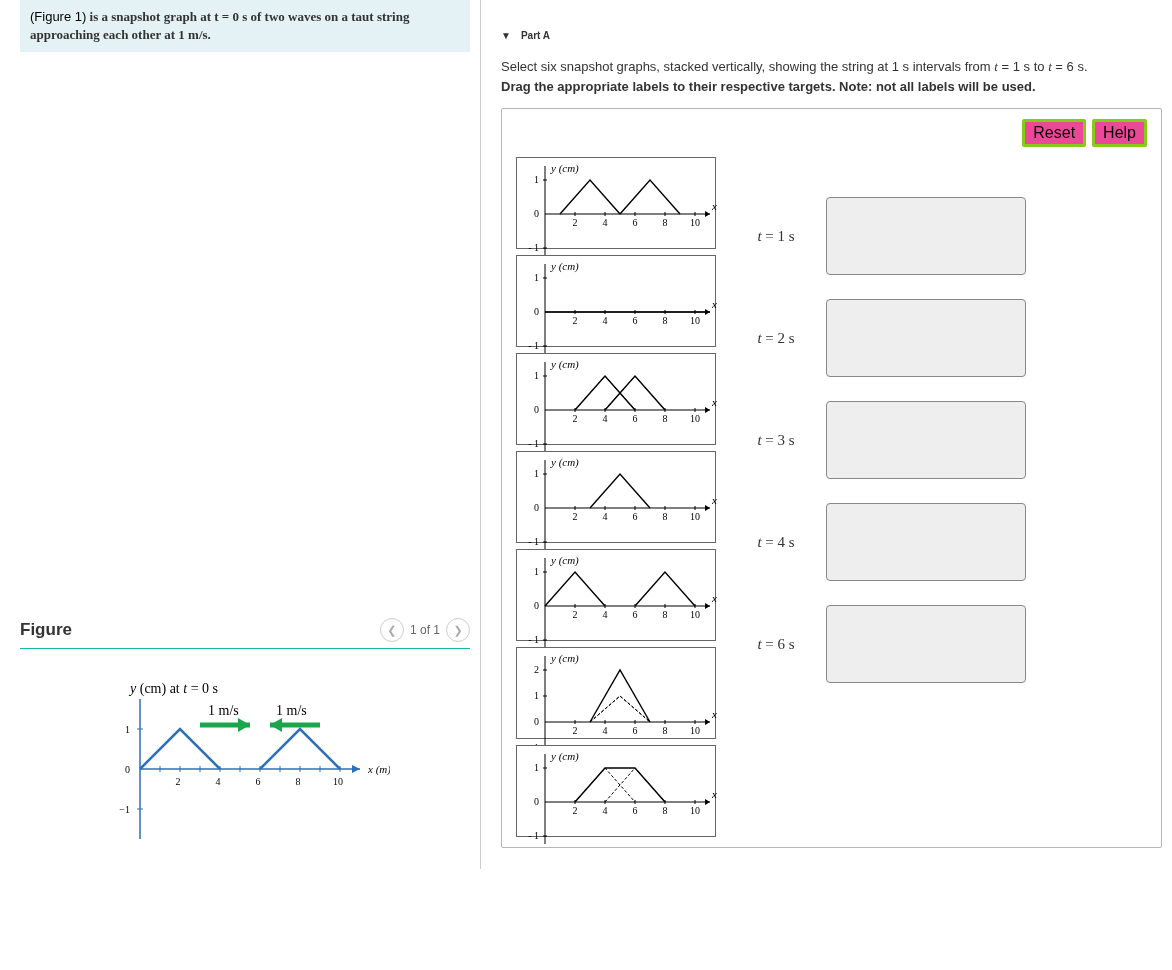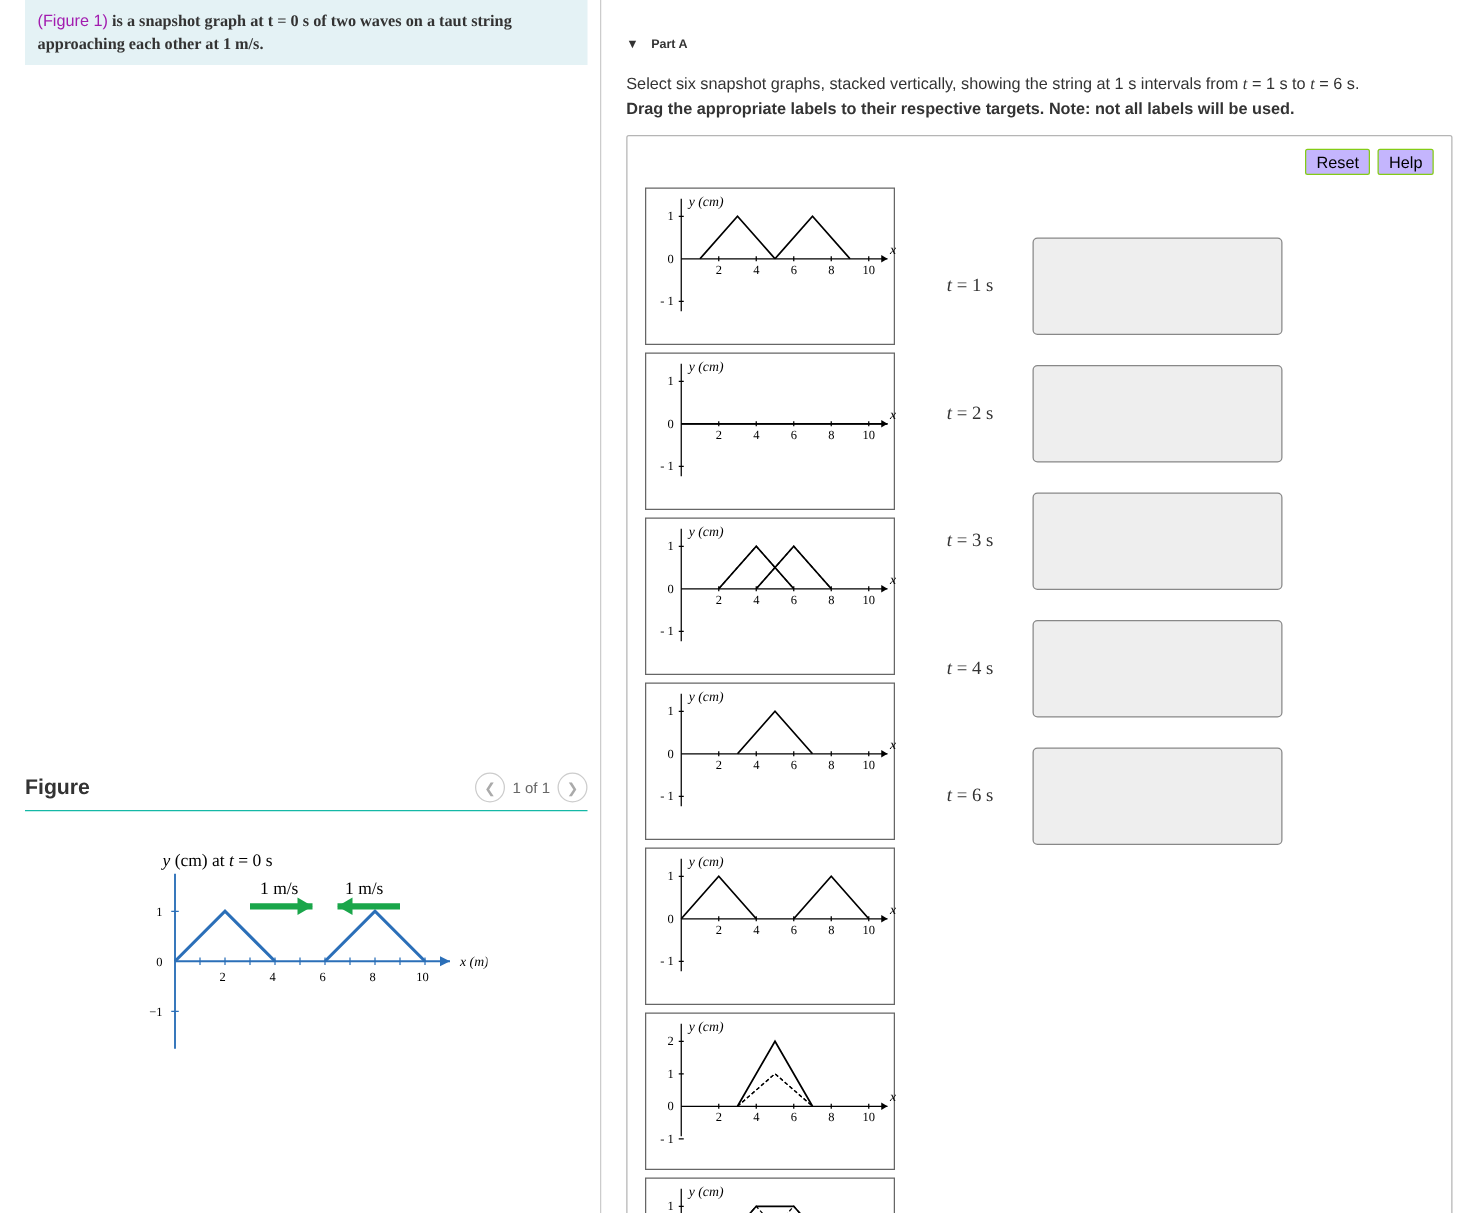--- a/index.html
+++ b/index.html
@@ -14,21 +14,21 @@
   .layout { display: flex; }
   .left-col { width: 480px; padding: 0 10px 10px 20px; }
   .right-col { flex: 1; border-left: 1px solid #ccc; padding: 0 10px 10px 20px; }
   .info-box {
     background: #e4f2f5;
     padding: 8px 10px;
     font-size: 13px;
     line-height: 1.4;
     margin-bottom: 8px;
   }
-  .info-box .link { color: #a21caf; }
+  .info-box .link { color: #000000; }
   .info-box .var, .var { font-family: "Times New Roman", serif; font-style: italic; }
   .info-box .svar, .svar { font-family: "Times New Roman", serif; font-weight: bold; }
   .figure-header {
     display:flex; align-items:center; justify-content:space-between;
     border-bottom: 1px solid #14b8a6; padding: 6px 0;
     margin-top: 560px;
   }
   .figure-header h3 { margin:0; font-size:17px; font-weight:bold; }
   .fig-nav { display:flex; align-items:center; gap:6px; font-size:12px; color:#666;}
   .nav-btn {
@@ -41,27 +41,27 @@
   .part-header .toggle { font-size:10px; }
   .part-header h3 { margin:0; font-size:10px; font-weight:bold; }
   .instructions { font-size:13px; margin:6px 0 4px 0; }
   .sub-instr { font-size:13px; font-weight:bold; margin:4px 0 14px 0; }
   .work-area {
     border:1px solid #b5b5b5; border-radius:2px; padding:10px 14px 10px 14px;
     position:relative;
   }
   .top-buttons { display:flex; justify-content:flex-end; gap:6px; margin-bottom:10px; }
   .btn {
-    border:1px solid #84cc16; background:#c4b5fd; padding:2px 8px; font-size:13px;
+    border:3px solid #84cc16; background:#ec4899; padding:2px 8px; font-size:16px;
     border-radius:2px; cursor:pointer;
   }
   .drag-area { display:flex; gap:30px; }
   .labels-col { display:flex; flex-direction:column; gap:6px; }
   .label-card {
-    border:1px solid #666; background:#fff; width:200px; height:126px;
+    border:1px solid #666; background:#fff; width:200px; height:92px;
     position:relative; cursor:grab;
   }
   .targets-col { display:flex; flex-direction:column; gap:24px; padding-top:40px;}
   .target-row { display:flex; align-items:center; gap:20px; }
   .target-row .tm { font-family:"Times New Roman", serif; font-size:15px; width:60px; text-align:center;}
   .drop-slot {
     width:200px; height:78px; border:1px solid #888; border-radius:4px;
     background:#eee;
   }
   svg { display:block; }

